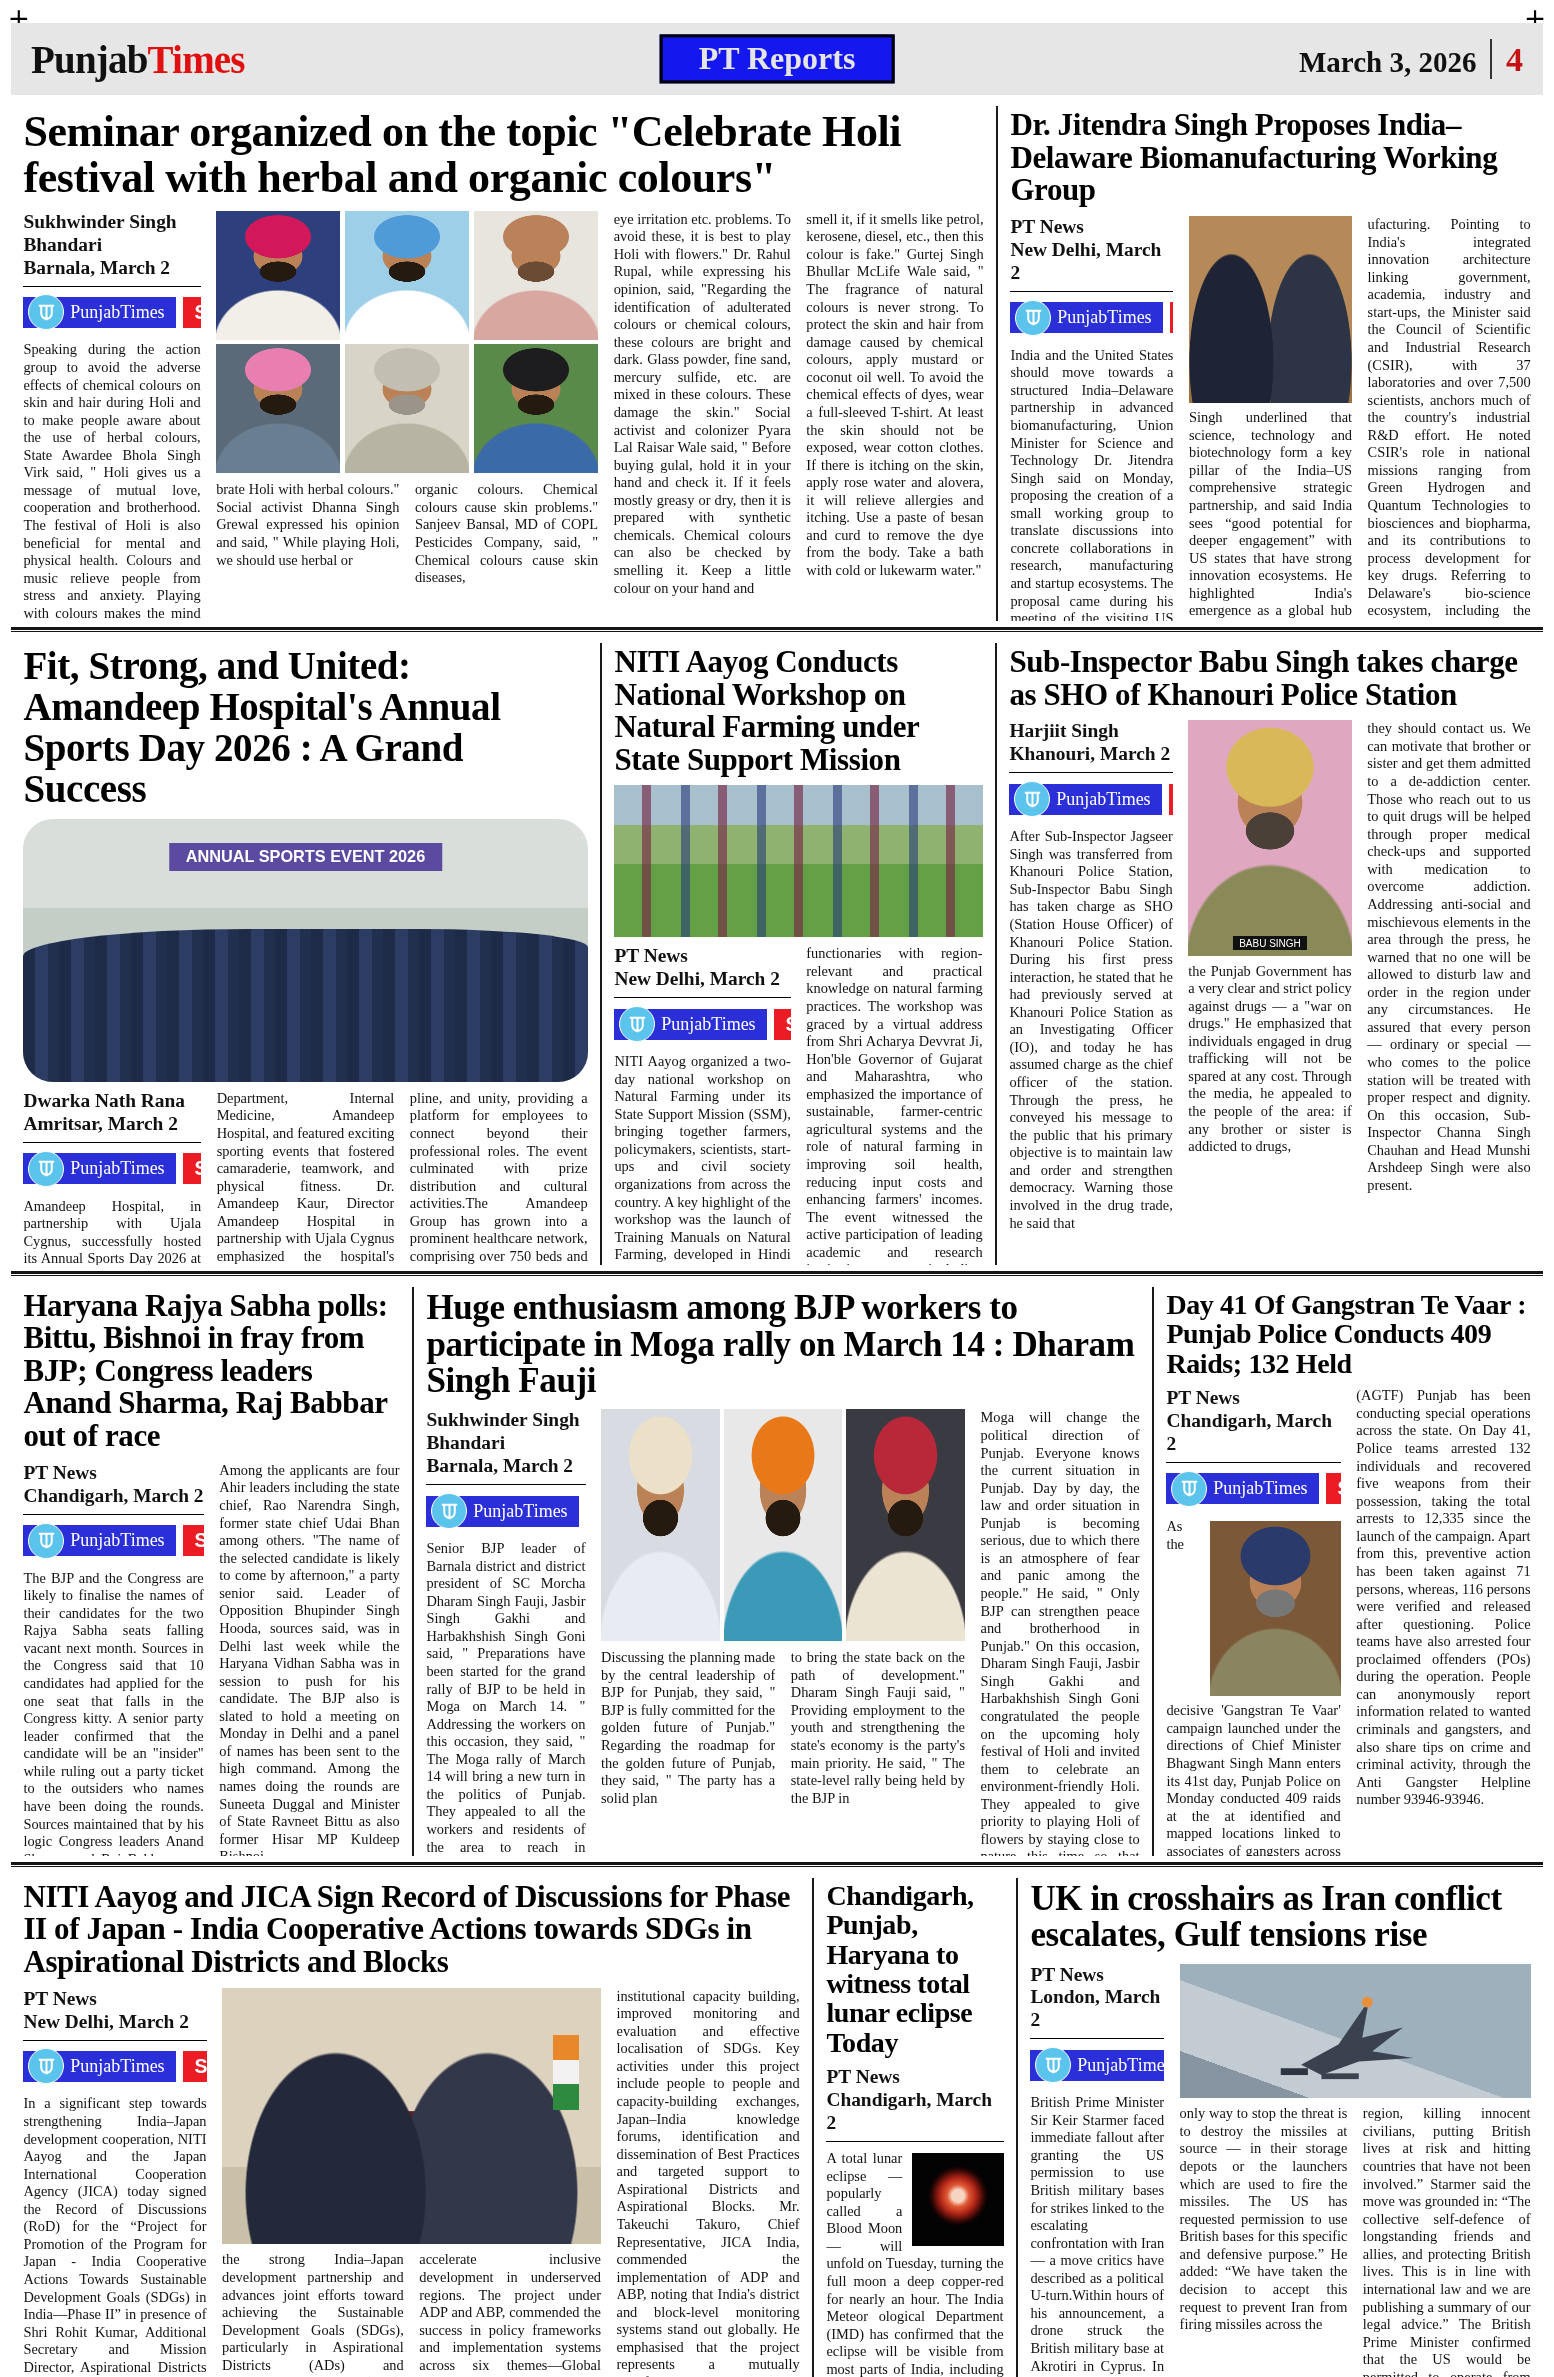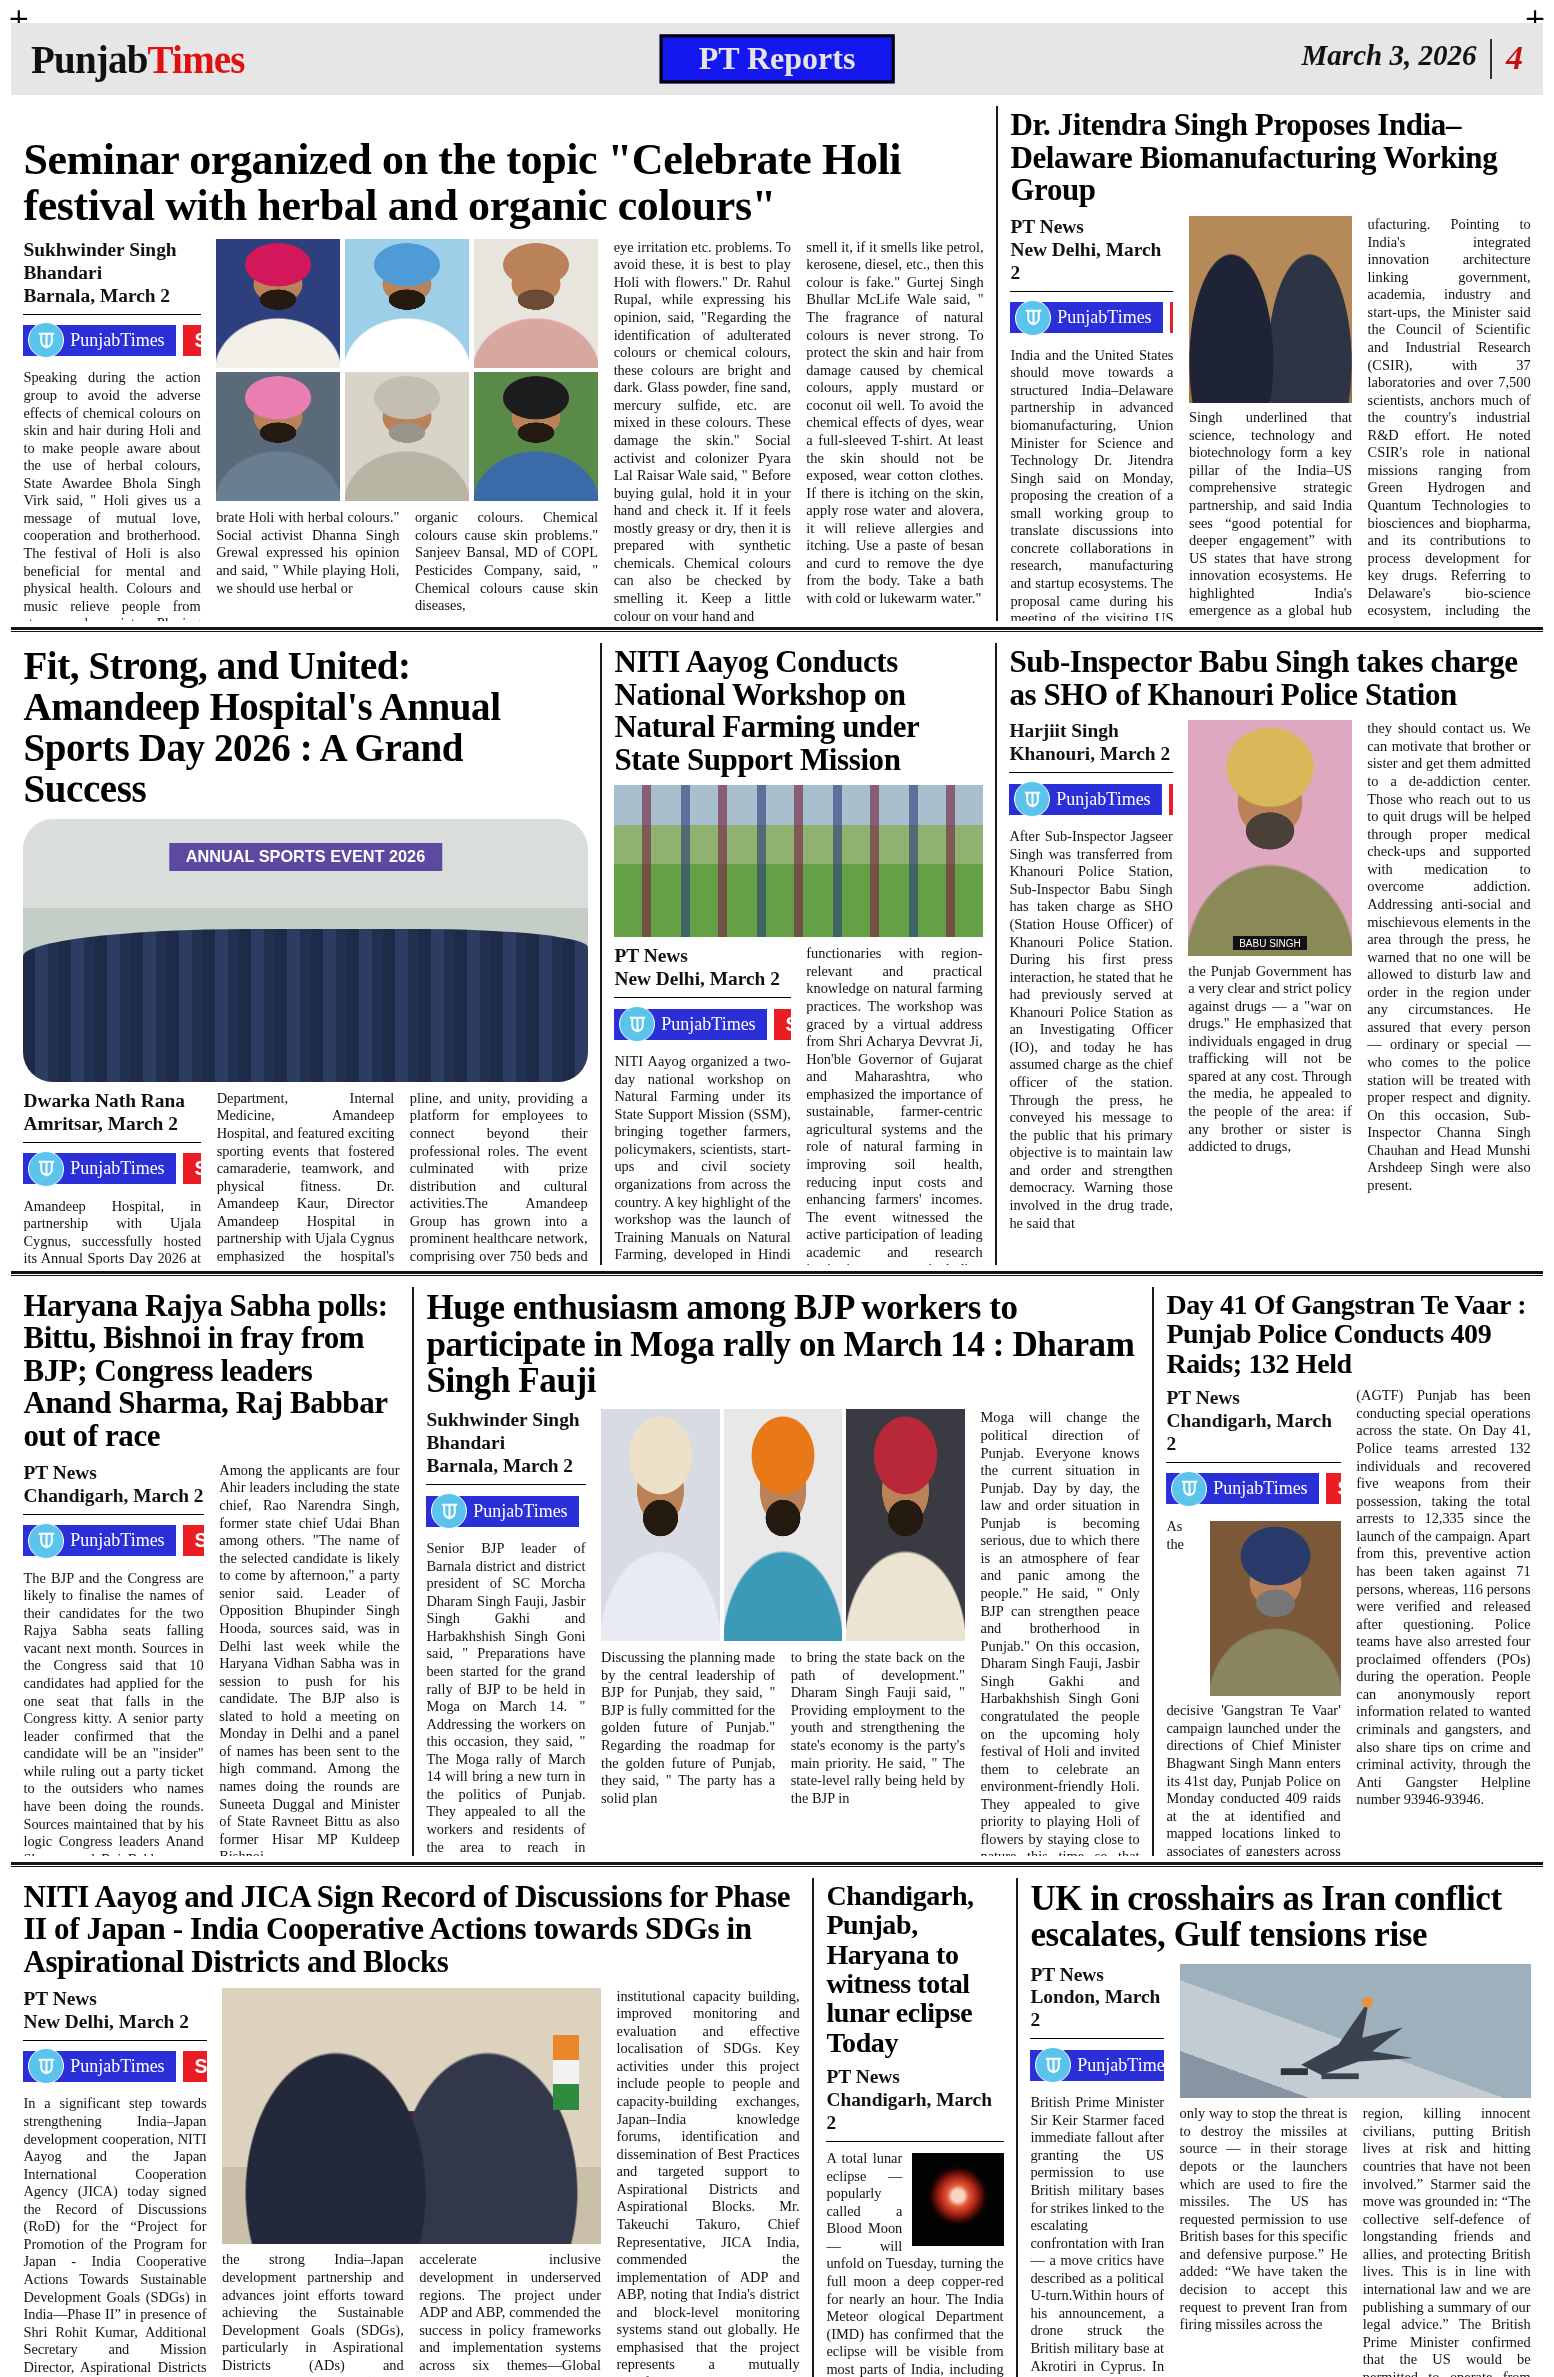--- a/index.html
+++ b/index.html
@@ -17,21 +17,21 @@
     position:relative; margin:23px 11px 0 11px; height:72px; background:#e6e6e6;
     display:flex; align-items:center; justify-content:space-between; padding:0 20px;
   }
   .brand { font-size:39px; font-weight:bold; letter-spacing:-0.8px; }
   .brand .b-red { color:#e01010; }
   .section-box {
     position:absolute; left:50%; top:50%; transform:translate(-50%,-50%);
     background:#1418ee; border:3.1px solid #000; color:#e5e5e5;
     font-size:32px; font-weight:bold; padding:3.1px 36px; white-space:nowrap;
   }
-  .mast-right { display:flex; align-items:flex-start; gap:14px;font-style:italic; }
+  .mast-right { display:flex; align-items:flex-end; gap:14px; }
   .mast-date { font-size:29px; font-weight:bold; }
   .mast-sep { width:1.6px; height:40px; background:#333; }
   .mast-page { font-size:34px; font-weight:bold; color:#c41212; }
 
   
   .band { display:flex; margin:11px 11px 0 11px; overflow:hidden; }
   .band-rule { height:4.7px; border-top:3.1px solid #151515; border-bottom:0.8px solid #151515; margin:6.2px 11px 0 11px; }
   .art { padding:3.1px 12.4px 0 12.4px; overflow:hidden; }
   .art + .art { border-left:2.3px solid #1a1a1a; }
   .hl { font-weight:bold; line-height:1.05; letter-spacing:-0.4px; margin-bottom:9.3px; color:#000; }
@@ -122,21 +122,21 @@
   .ph-moon {
     background:#030303;
     background-image:radial-gradient(circle at 50% 46%, #f6d6c2 0 9%, #e05a36 16%, #b32718 26%, #5e100a 34%, #1c0403 40%, #030303 44%),
                      radial-gradient(ellipse 40% 16% at 50% 72%, rgba(150,80,200,.5), transparent 70%);
   }
   .ph-jet { background:linear-gradient(200deg,#9fb0bd 0 55%, #c3ccd3 55% 82%, #8795a2 82%); }
   .ph-jet svg { position:absolute; left:8%; top:12%; width:84%; height:76%; }
 
   
   .band1 { height:515px; }
-  .art-seminar { flex:0 0 985px;margin-top:28px; }
+  .art-seminar { flex:0 0 985px; }
   .art-delaware { flex:1 1 auto; }
   .seminar-mid { flex:0 0 382px; }
   .pgrid { display:grid; grid-template-columns:repeat(3,1fr); gap:4.7px; margin-bottom:7.8px; }
   .pgrid .portrait { height:129px; }
 
   .band2 { height:622px; }
   .art-sports { flex:0 0 589px; }
   .art-farming { flex:0 0 395px; }
   .art-sho { flex:1 1 auto; }
   .ph-sports { height:263px; margin-bottom:7.8px; }

